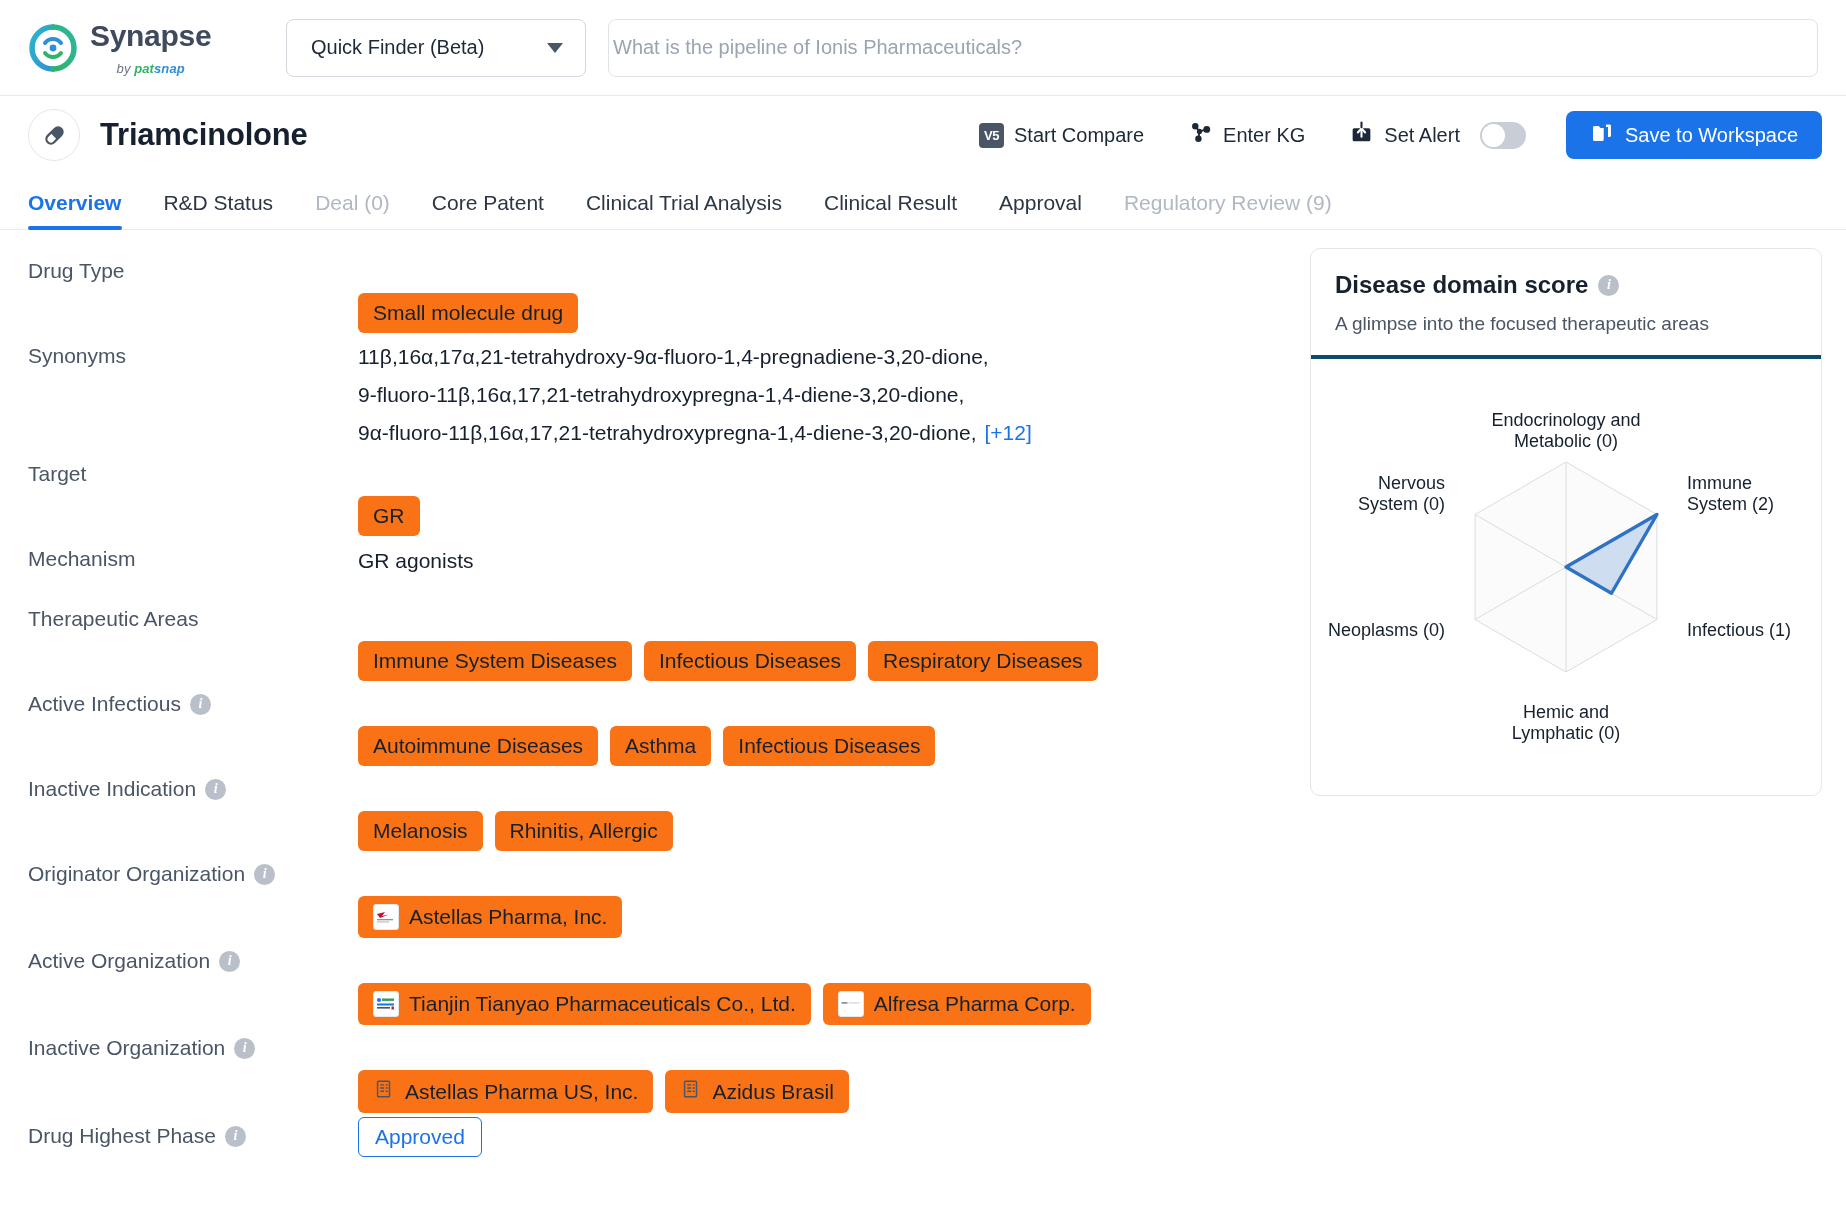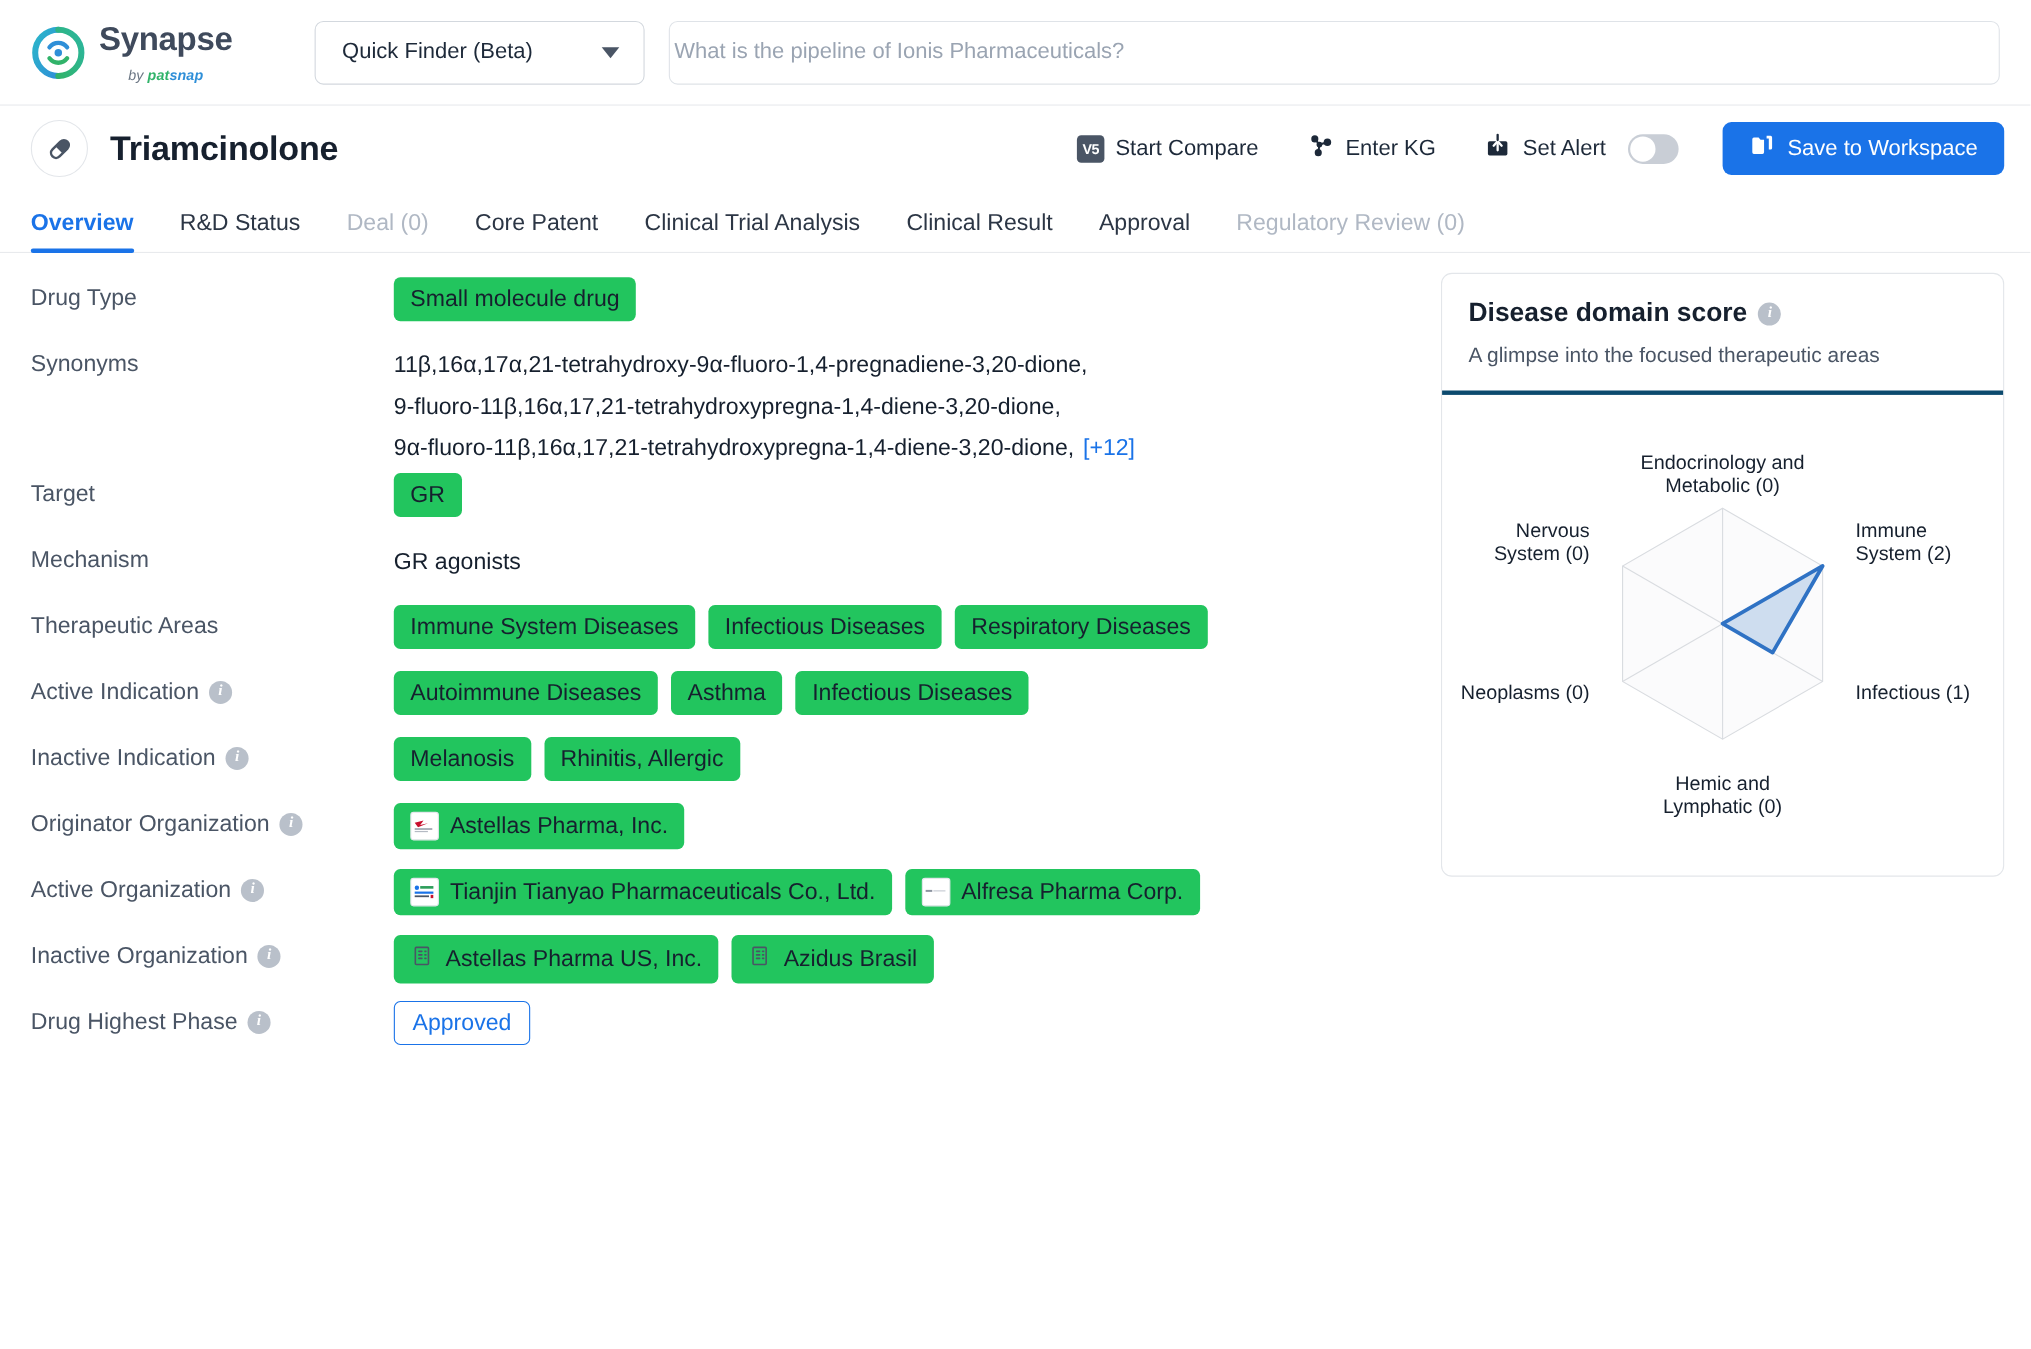--- a/index.html
+++ b/index.html
@@ -142,24 +142,25 @@
     width: 21px; height: 21px; border-radius: 50%;
     background: #b9c0ca; color: #fff;
     font-size: 14px; font-weight: 700; font-style: italic;
     display: inline-flex; align-items: center; justify-content: center;
     font-family: "Liberation Serif", serif; cursor: pointer; flex: none;
   }
   .row-value { flex: 1; padding-top: 4px; }
 
   .chips { display: flex; flex-wrap: wrap; gap: 12px; }
   .chip {
-    background: #22c55e; border-radius: 6px;
+    background: #f97316; border-radius: 6px;
     padding: 8px 15px; font-size: 21px; color: #16202e;
     display: inline-flex; align-items: center; gap: 10px;
     cursor: pointer;
+    margin-top: 41px;
   }
   .plain-text { font-size: 21px; color: #16202e; padding: 9px 0; }
   .syn-line { font-size: 21px; color: #16202e; line-height: 1.0; padding: 9px 0 8px 0; }
   .syn-more { color: #1a73e8; cursor: pointer; margin-left: 8px; }
 
   .org-logo {
     width: 26px; height: 26px; border-radius: 3px;
     background: #fff; border: 1px solid #e4e7ec; flex: none;
     display: flex; align-items: center; justify-content: center;
     overflow: hidden;
@@ -279,21 +280,21 @@
 </div>
 
 <div class="tabs">
   <div class="tab active">Overview</div>
   <div class="tab">R&amp;D Status</div>
   <div class="tab dim">Deal (0)</div>
   <div class="tab">Core Patent</div>
   <div class="tab">Clinical Trial Analysis</div>
   <div class="tab">Clinical Result</div>
   <div class="tab">Approval</div>
-  <div class="tab dim">Regulatory Review (0)</div>
+  <div class="tab dim">Regulatory Review (9)</div>
 </div>
 
 <div class="body-wrap">
   <div class="fields">
 
     <div class="row">
       <div class="row-label">
         <span>Drug Type</span>
       </div>
       <div class="row-value">
@@ -344,21 +345,21 @@
         <div class="chips">
           <span class="chip">Immune System Diseases</span>
           <span class="chip">Infectious Diseases</span>
           <span class="chip">Respiratory Diseases</span>
         </div>
       </div>
     </div>
 
     <div class="row">
       <div class="row-label">
-        <span>Active Indication</span>
+        <span>Active Infectious</span>
         <span class="info-i">i</span>
       </div>
       <div class="row-value">
         <div class="chips">
           <span class="chip">Autoimmune Diseases</span>
           <span class="chip">Asthma</span>
           <span class="chip">Infectious Diseases</span>
         </div>
       </div>
     </div>

